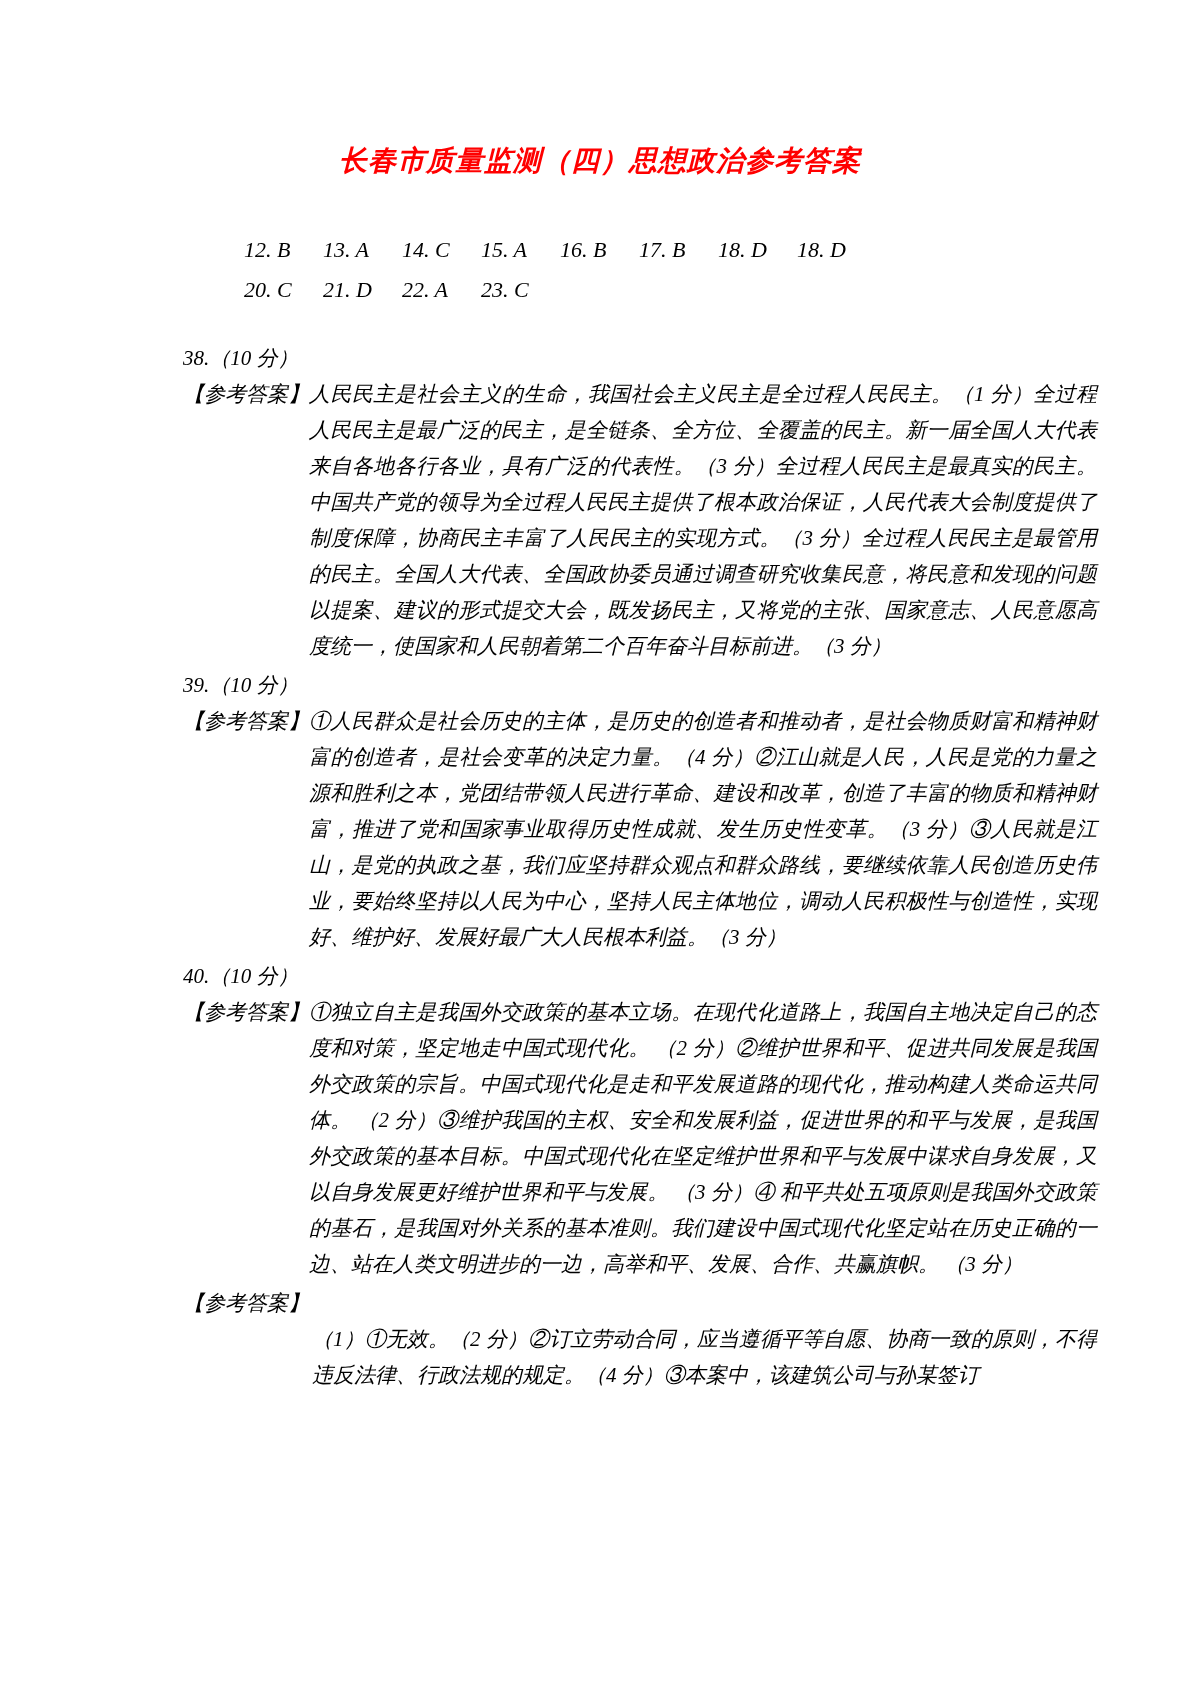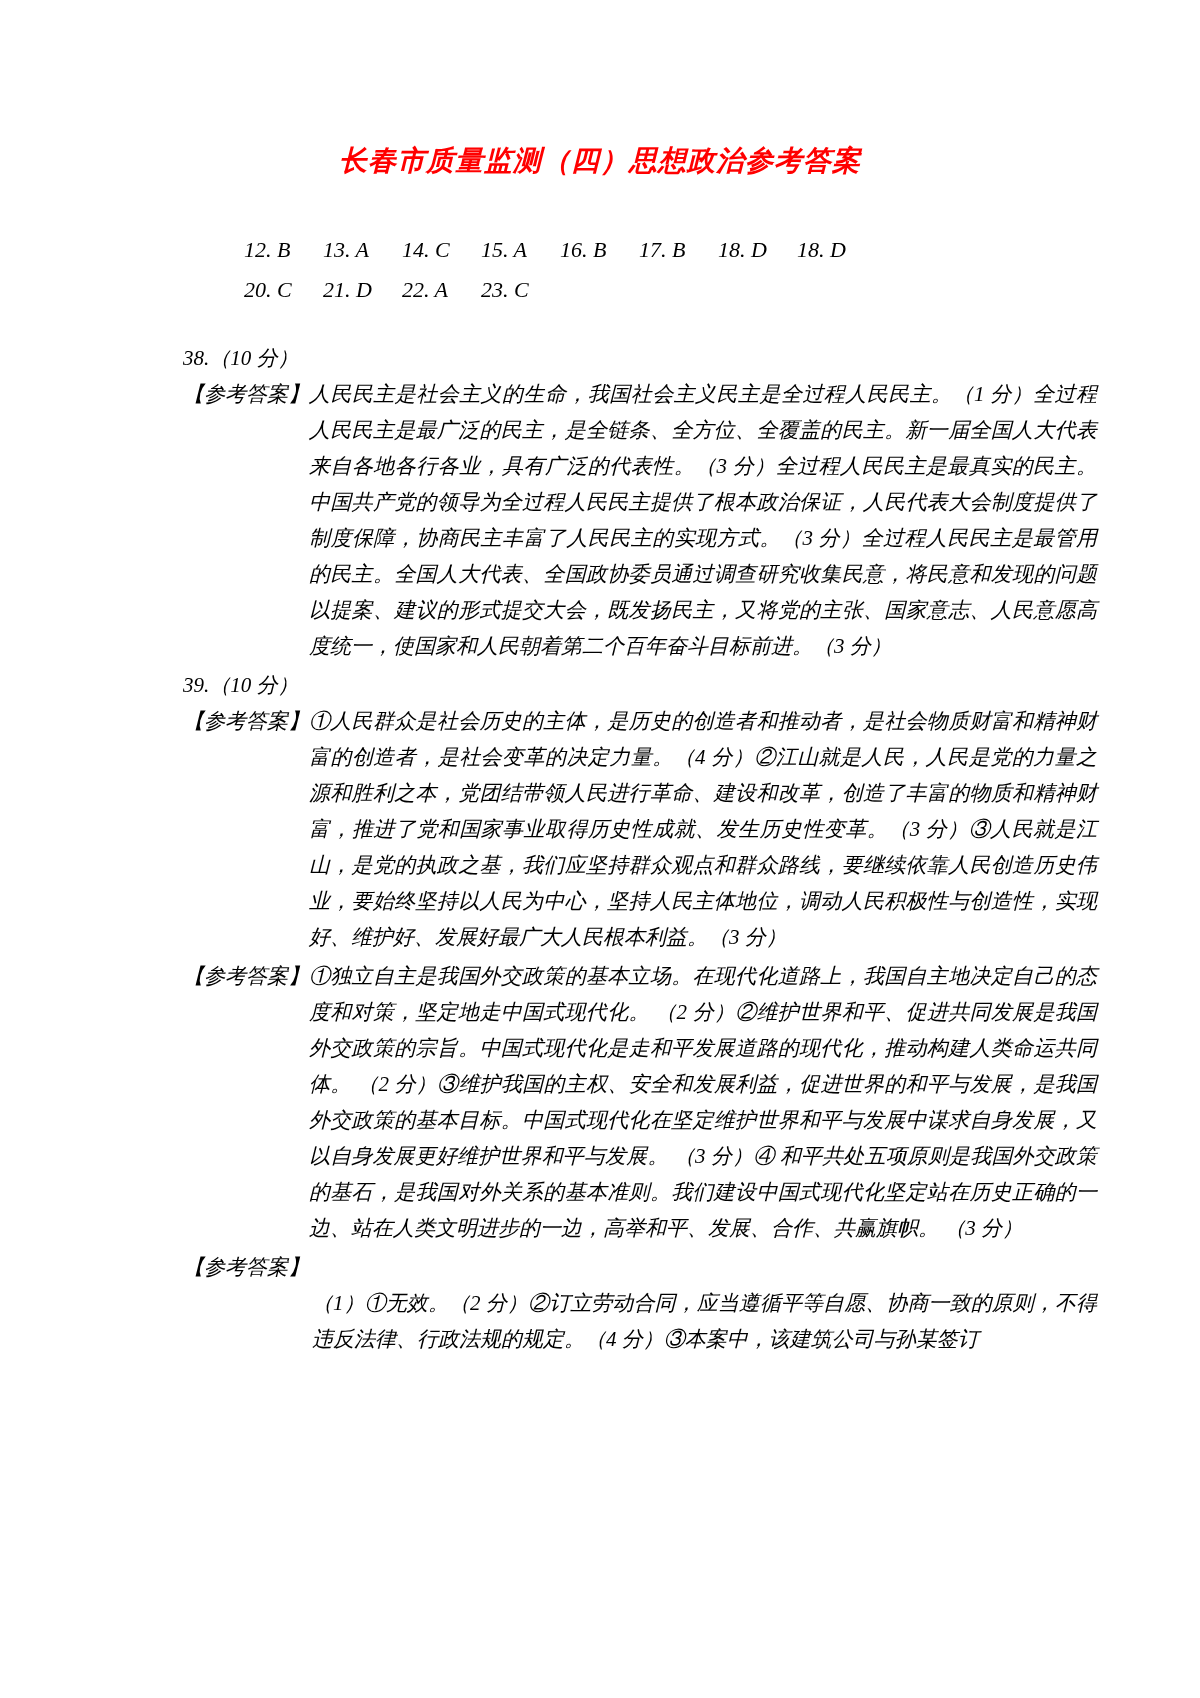--- a/index.html
+++ b/index.html
@@ -93,20 +93,21 @@
 
   <section class="qa qa-next">
     <div class="q-header">39.（10 分）</div>
     <div class="qa-flex">
       <span class="qa-label">【参考答案】</span>
       <p class="qa-body">①人民群众是社会历史的主体，是历史的创造者和推动者，是社会物质财富和精神财富的创造者，是社会变革的决定力量。（4 分）②江山就是人民，人民是党的力量之源和胜利之本，党团结带领人民进行革命、建设和改革，创造了丰富的物质和精神财富，推进了党和国家事业取得历史性成就、发生历史性变革。（3 分）③人民就是江山，是党的执政之基，我们应坚持群众观点和群众路线，要继续依靠人民创造历史伟业，要始终坚持以人民为中心，坚持人民主体地位，调动人民积极性与创造性，实现好、维护好、发展好最广大人民根本利益。（3 分）</p>
     </div>
   </section>
 
   <section class="qa qa-next">
+    <div class="q-header">40.（10 分）</div>
     <div class="qa-flex">
       <span class="qa-label">【参考答案】</span>
       <p class="qa-body">①独立自主是我国外交政策的基本立场。在现代化道路上，我国自主地决定自己的态度和对策，坚定地走中国式现代化。 （2 分）②维护世界和平、促进共同发展是我国外交政策的宗旨。中国式现代化是走和平发展道路的现代化，推动构建人类命运共同体。 （2 分）③维护我国的主权、安全和发展利益，促进世界的和平与发展，是我国外交政策的基本目标。中国式现代化在坚定维护世界和平与发展中谋求自身发展，又以自身发展更好维护世界和平与发展。 （3 分）④ 和平共处五项原则是我国外交政策的基石，是我国对外关系的基本准则。我们建设中国式现代化坚定站在历史正确的一边、站在人类文明进步的一边，高举和平、发展、合作、共赢旗帜。 （3 分）</p>
     </div>
   </section>
 
   <section class="qa qa-next">
     <div class="qa-label-own">【参考答案】</div>
     <p class="sub-body">（1）①无效。（2 分）②订立劳动合同，应当遵循平等自愿、协商一致的原则，不得违反法律、行政法规的规定。（4 分）③本案中，该建筑公司与孙某签订</p>
   </section>

